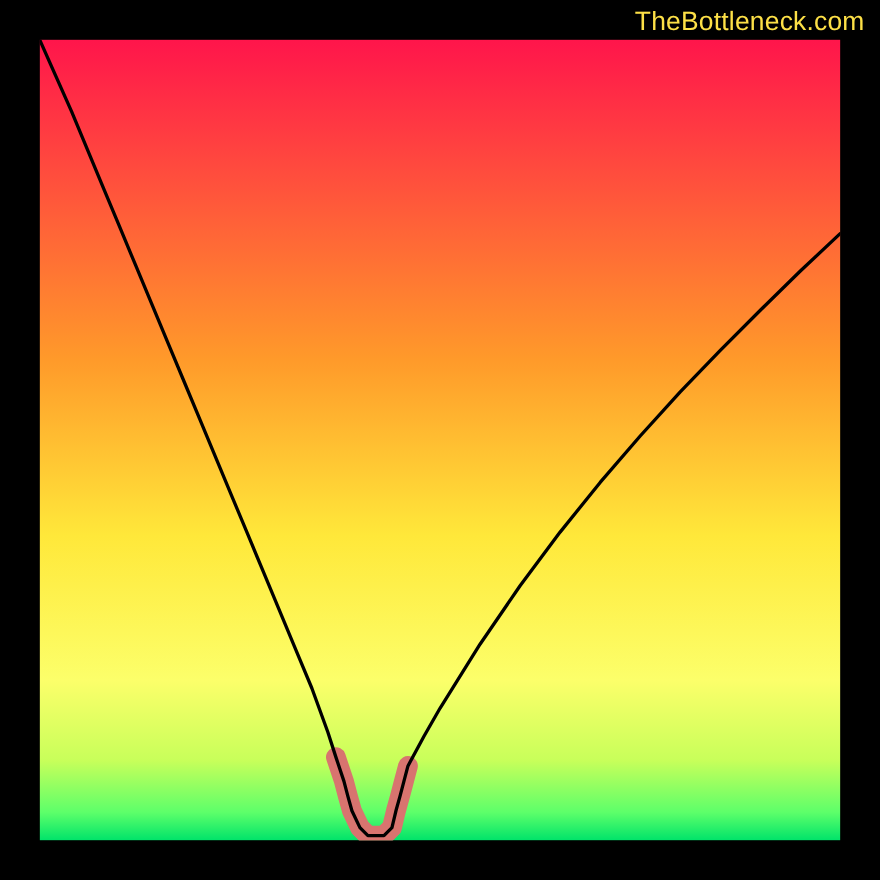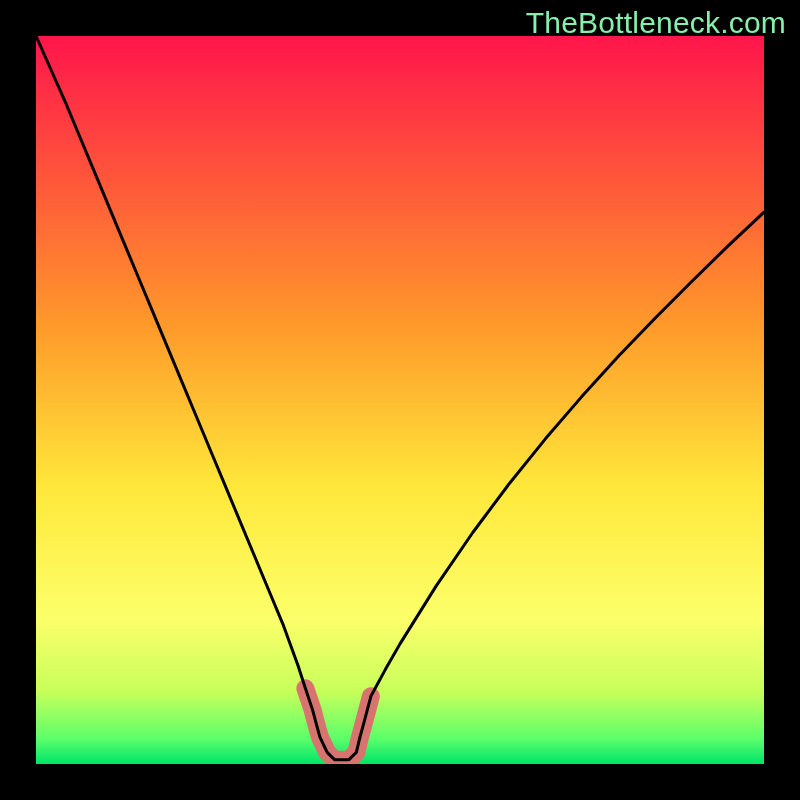--- a/index.html
+++ b/index.html
@@ -16,22 +16,22 @@
     left: 0;
     top: 0;
     width: 800px;
     height: 800px;
     background: #000;
   }
   .watermark {
     position: absolute;
     top: 6px;
     right: 14px;
-    color: #86efac;
-    font-size: 30px;
+    color: #fde047;
+    font-size: 24px;
     font-weight: 500;
     letter-spacing: 0.2px;
     user-select: none;
   }
   .plot {
     position: absolute;
     left: 36px;
     top: 36px;
     width: 728px;
     height: 728px;

